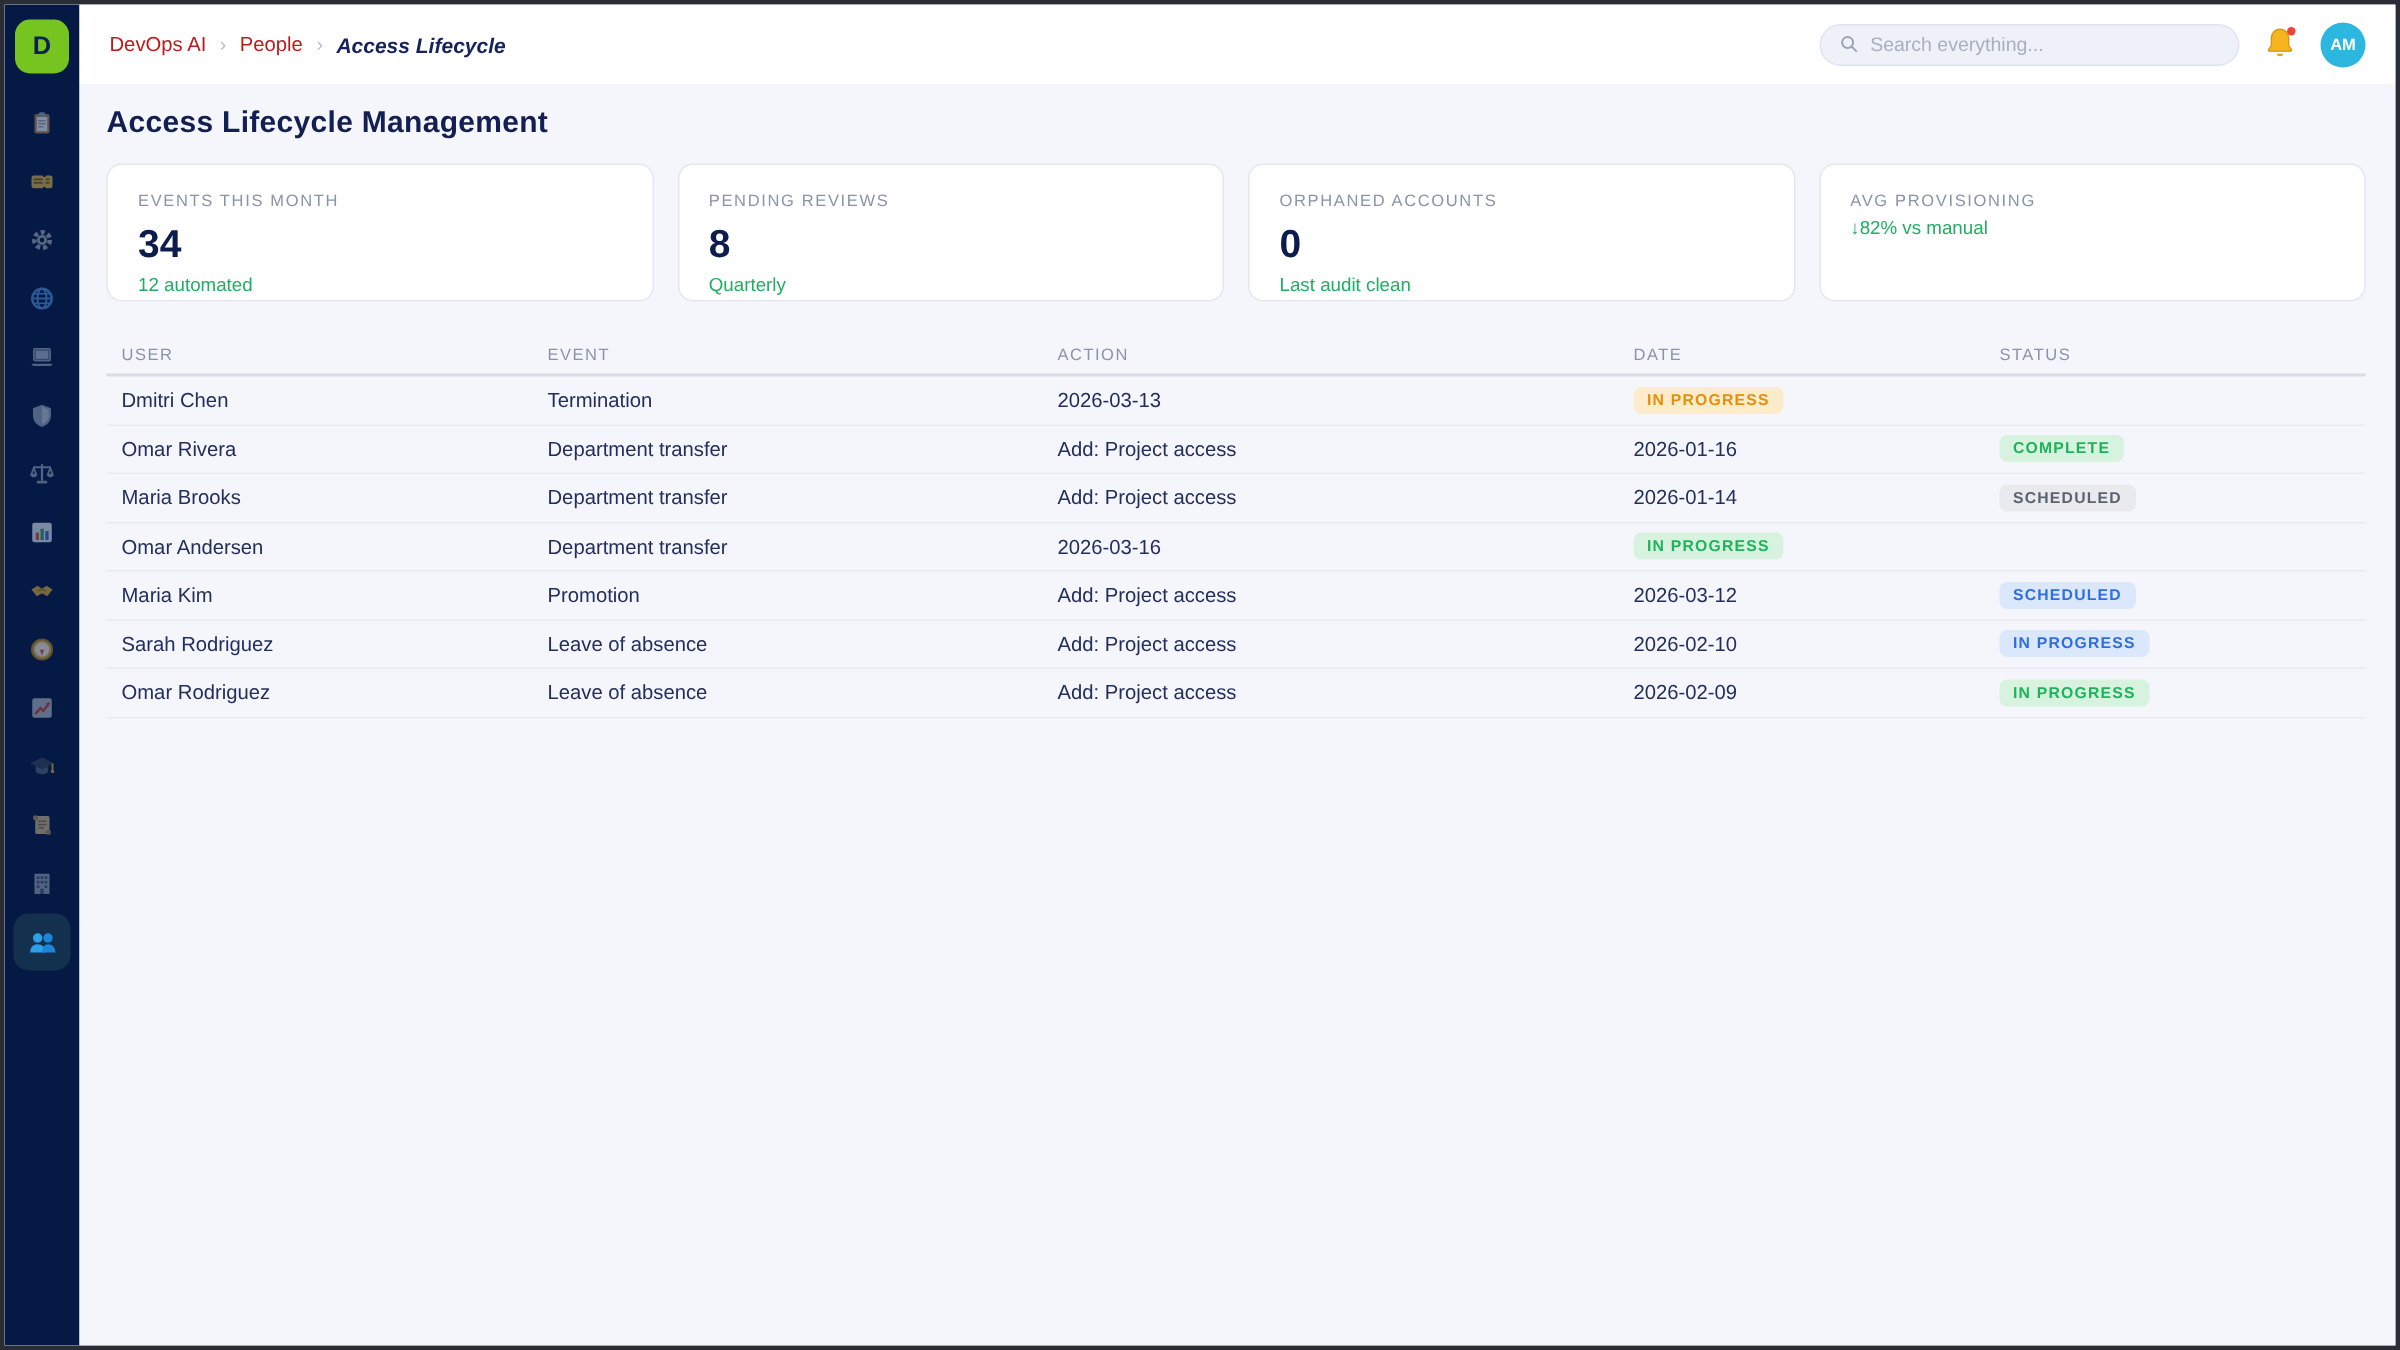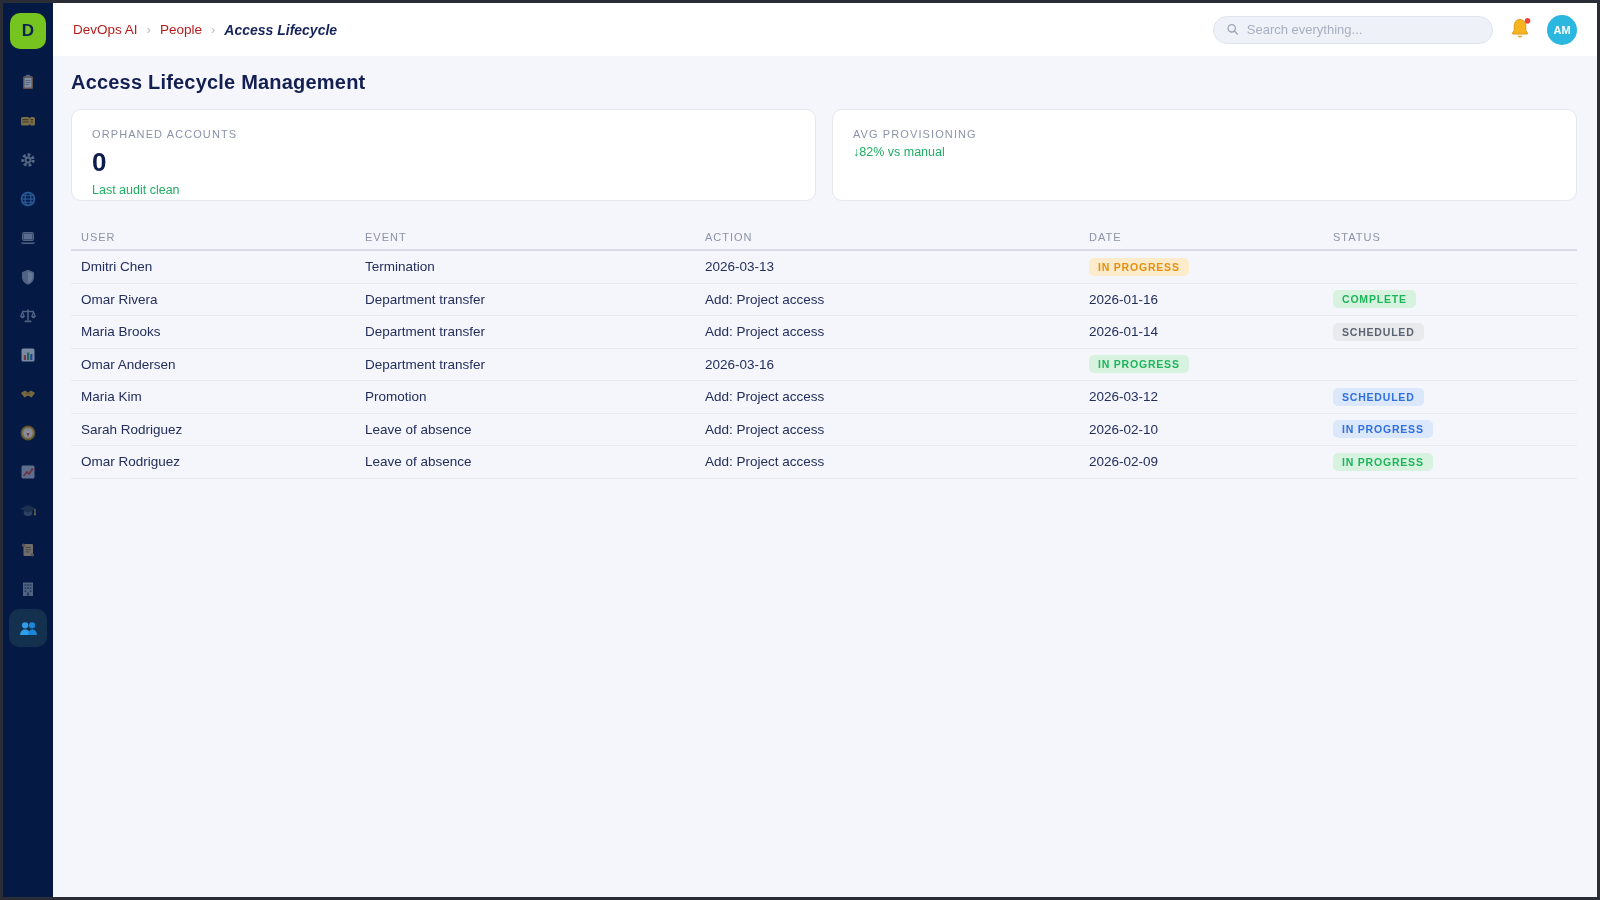--- a/index.html
+++ b/index.html
@@ -256,20 +256,30 @@
       </div>
       <div class="avatar">AM</div>
     </div>
   </div>
 
   <div class="main">
     <div class="page-title">Access Lifecycle Management</div>
 
     <div class="stats-row">
       <div class="stat-card">
+        <div class="stat-label">EVENTS THIS MONTH</div>
+        <div class="stat-value">34</div>
+        <div class="stat-sub">12 automated</div>
+      </div>
+      <div class="stat-card">
+        <div class="stat-label">PENDING REVIEWS</div>
+        <div class="stat-value">8</div>
+        <div class="stat-sub">Quarterly</div>
+      </div>
+      <div class="stat-card">
         <div class="stat-label">ORPHANED ACCOUNTS</div>
         <div class="stat-value">0</div>
         <div class="stat-sub">Last audit clean</div>
       </div>
       <div class="stat-card">
         <div class="stat-label">AVG PROVISIONING</div>
         <div class="stat-sub">↓82% vs manual</div>
       </div>
     </div>
 

